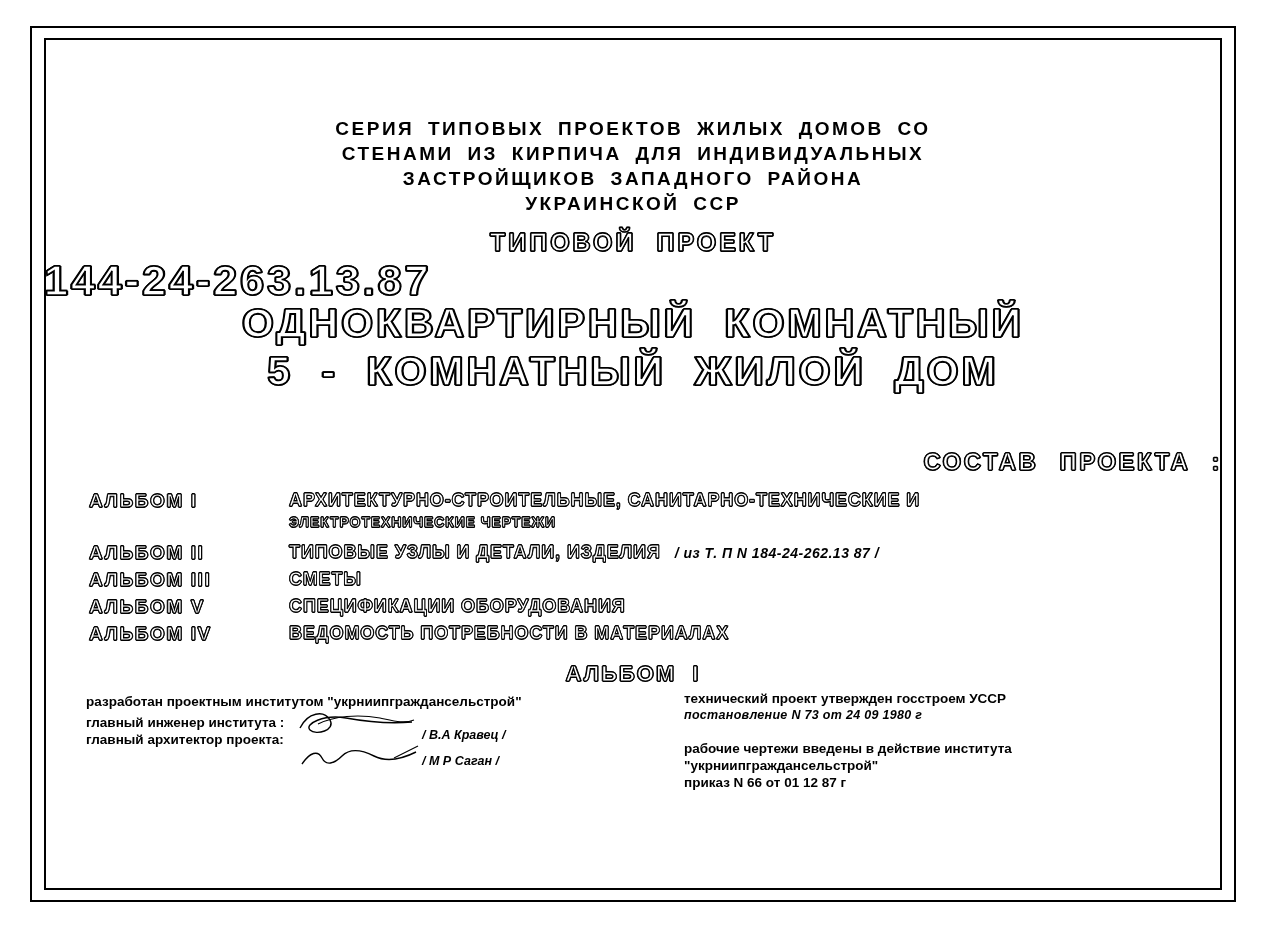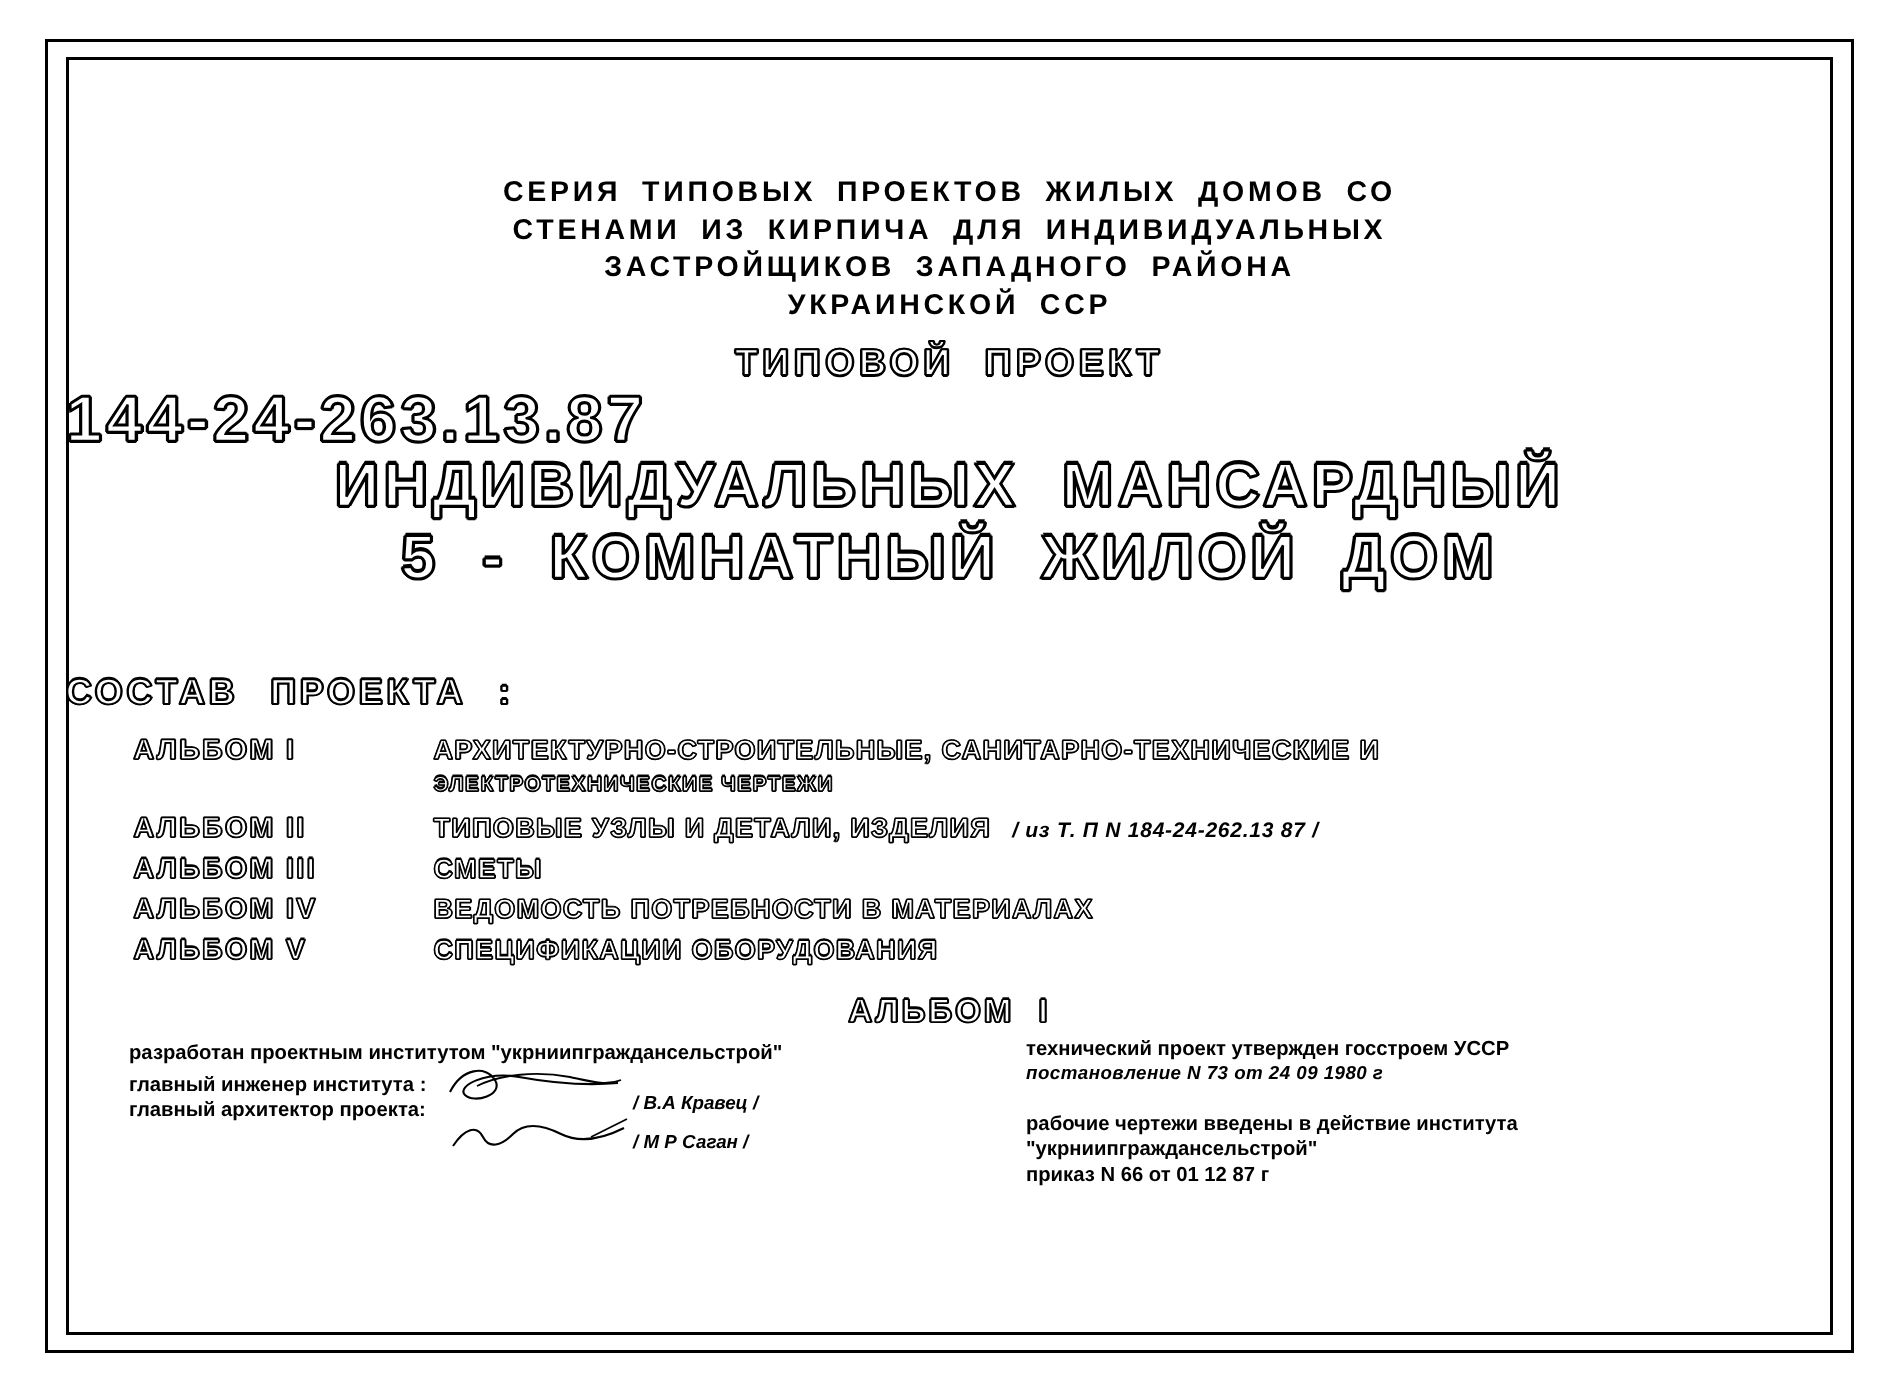--- a/index.html
+++ b/index.html
@@ -125,21 +125,21 @@
     text-shadow:
       -1.4px 0 #000, 1.4px 0 #000, 0 -1.4px #000, 0 1.4px #000;
   }
 
   
   .sostav {
     position: absolute;
     left: 0;
     top: 410px;
     width: 100%;
-    text-align: left;
+    text-align: right;
     font-size: 24px;
     font-weight: bold;
     letter-spacing: 2.5px;
     word-spacing: 12px;
     color: #fff;
     -webkit-text-stroke: 1.2px #000;
     text-shadow:
       -1px 0 #000, 1px 0 #000, 0 -1px #000, 0 1px #000;
   }
 
@@ -274,46 +274,46 @@
 
     <div class="series">
       <div>СЕРИЯ ТИПОВЫХ ПРОЕКТОВ ЖИЛЫХ ДОМОВ СО</div>
       <div>СТЕНАМИ ИЗ КИРПИЧА ДЛЯ ИНДИВИДУАЛЬНЫХ</div>
       <div>ЗАСТРОЙЩИКОВ ЗАПАДНОГО РАЙОНА</div>
       <div>УКРАИНСКОЙ ССР</div>
     </div>
 
     <div class="tp-label">ТИПОВОЙ ПРОЕКТ</div>
     <div class="tp-number">144-24-263.13.87</div>
-    <div class="title-1">ИНДИВИДУАЛЬНЫХ МАНСАРДНЫЙ</div>
+    <div class="title-1">ОДНОКВАРТИРНЫЙ КОМНАТНЫЙ</div>
     <div class="title-2">5 - КОМНАТНЫЙ ЖИЛОЙ ДОМ</div>
 
     <div class="sostav">СОСТАВ ПРОЕКТА :</div>
 
     <div class="albums">
 
       <div class="album-row row-tall">
         <span class="album-name">АЛЬБОМ I</span><span class="album-desc">АРХИТЕКТУРНО-СТРОИТЕЛЬНЫЕ, САНИТАРНО-ТЕХНИЧЕСКИЕ И</span>
         <span class="album-desc2">ЭЛЕКТРОТЕХНИЧЕСКИЕ ЧЕРТЕЖИ</span>
       </div>
 
       <div class="album-row">
         <span class="album-name">АЛЬБОМ II</span><span class="album-desc">ТИПОВЫЕ УЗЛЫ И ДЕТАЛИ, ИЗДЕЛИЯ</span><span class="album-note">/ из Т. П  N 184-24-262.13 87   /</span>
       </div>
 
       <div class="album-row">
         <span class="album-name">АЛЬБОМ III</span><span class="album-desc">СМЕТЫ</span>
       </div>
 
       <div class="album-row">
+        <span class="album-name">АЛЬБОМ V</span><span class="album-desc">СПЕЦИФИКАЦИИ ОБОРУДОВАНИЯ</span>
+      </div>
+
+      <div class="album-row">
         <span class="album-name">АЛЬБОМ IV</span><span class="album-desc">ВЕДОМОСТЬ ПОТРЕБНОСТИ В МАТЕРИАЛАХ</span>
-      </div>
-
-      <div class="album-row">
-        <span class="album-name">АЛЬБОМ V</span><span class="album-desc">СПЕЦИФИКАЦИИ ОБОРУДОВАНИЯ</span>
       </div>
 
     </div>
 
     <div class="album-current">АЛЬБОМ I</div>
 
     <div class="footer-left">
       <div class="fl-line1">разработан проектным институтом "укрниипграждансельстрой"</div>
       <div class="fl-line2">главный инженер института :</div>
       <div class="fl-line3">главный архитектор проекта:</div>

